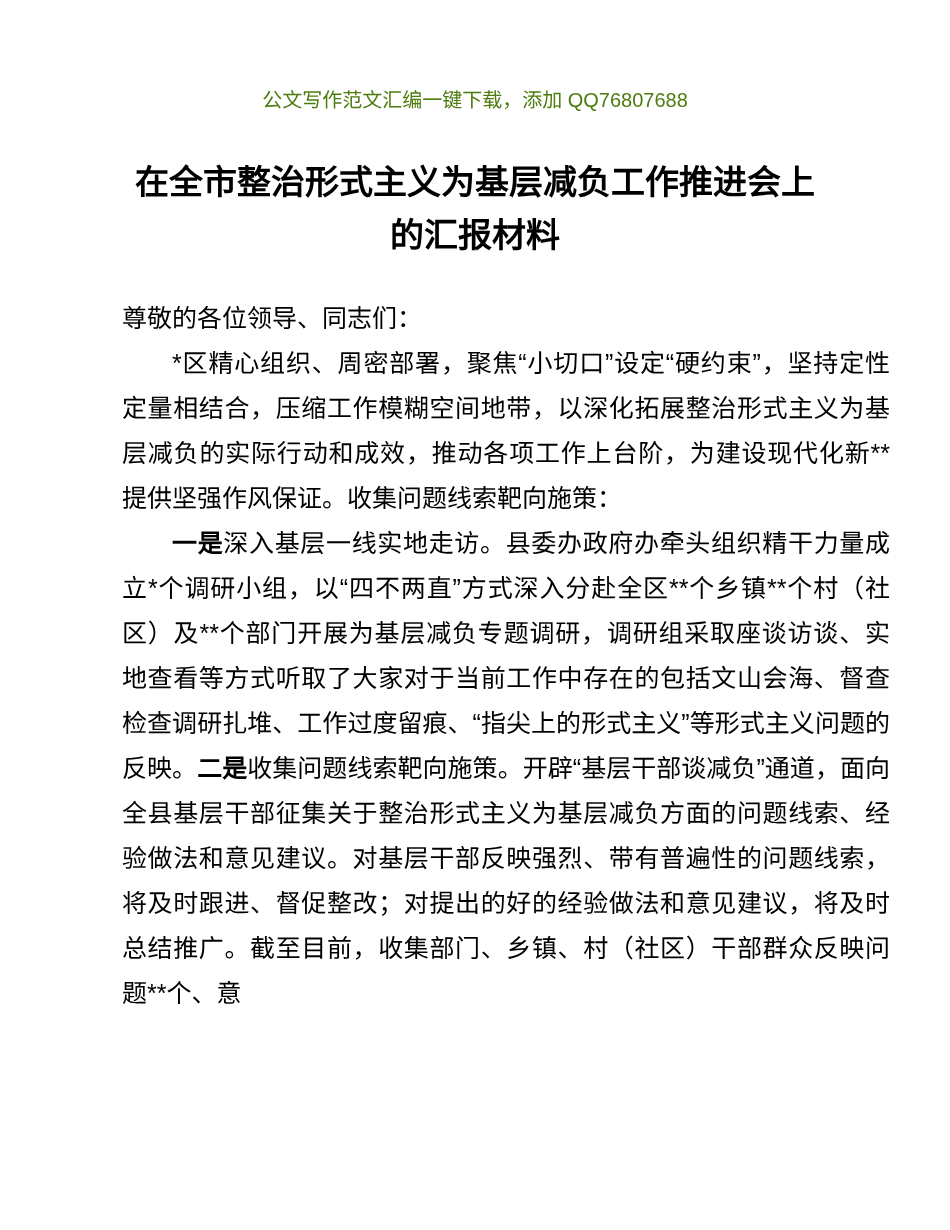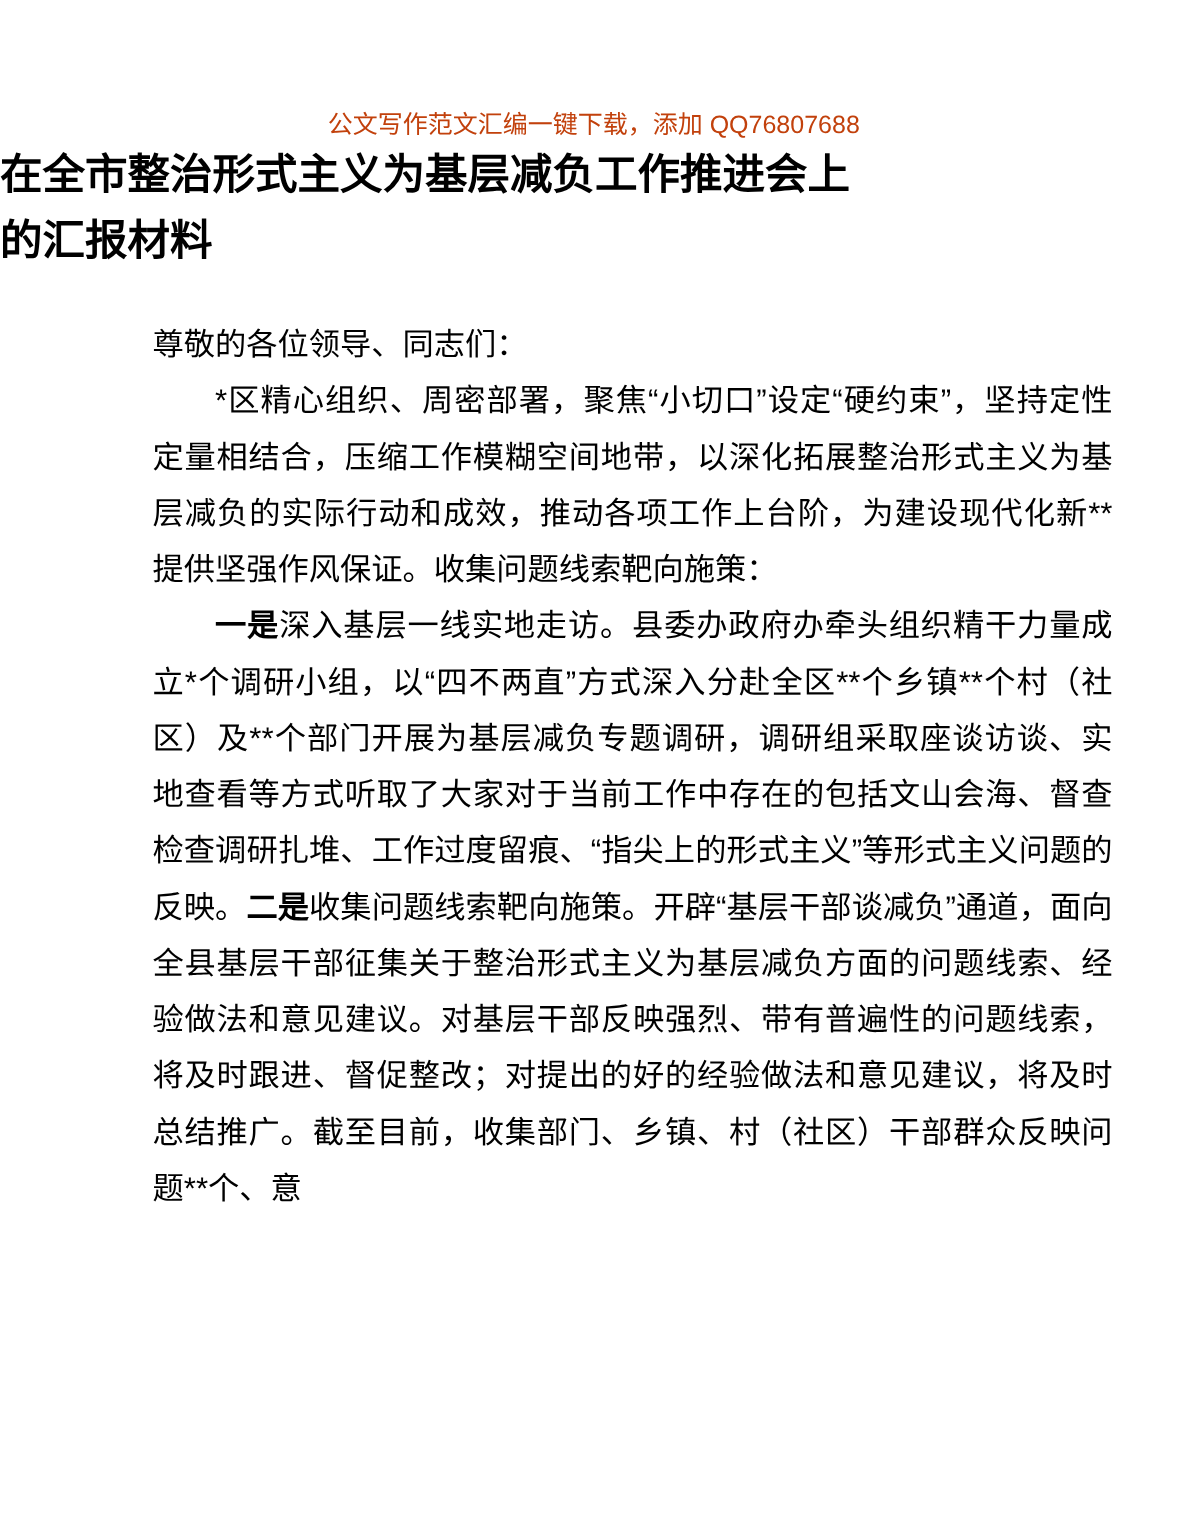--- a/index.html
+++ b/index.html
@@ -19,21 +19,22 @@
   }
   .promo {
     margin-top: 86px;
     text-align: center;
     font-size: 20px;
     line-height: 28px;
     font-weight: normal;
     
   }
   .doc-title {
-    text-align: left;
+    margin-top: 42px;
+    text-align: center;
     font-size: 34px;
     font-weight: bold;
     line-height: 53px;
     color: #000000;
   }
   .doc-body {
     margin: 34px 60px 0 122px;
     font-size: 25px;
     line-height: 45px;
     text-align: justify;
@@ -48,21 +49,21 @@
   }
   .doc-body b {
     font-weight: bold;
   }
 </style>
 </head>
 <body>
 
 <div class="page">
 
-  <div class="promo" style="color: #c2410c;">公文写作范文汇编一键下载，添加 QQ76807688</div>
+  <div class="promo" style="color: #4d7c0f;">公文写作范文汇编一键下载，添加 QQ76807688</div>
 
   <div class="doc-title">
     <div>在全市整治形式主义为基层减负工作推进会上</div>
     <div>的汇报材料</div>
   </div>
 
   <div class="doc-body">
       <p class="para"><span>尊敬的各位领导、同志们：</span></p>
       <p class="para indent"><span>*区精心组织、周密部署，聚焦“小切口”设定“硬约束”，坚持定性定量相结合，压缩工作模糊空间地带，以深化拓展整治形式主义为基层减负的实际行动和成效，推动各项工作上台阶，为建设现代化新**提供坚强作风保证。收集问题线索靶向施策：</span></p>
       <p class="para indent"><b>一是</b><span>深入基层一线实地走访。县委办政府办牵头组织精干力量成立*个调研小组，以“四不两直”方式深入分赴全区**个乡镇**个村（社区）及**个部门开展为基层减负专题调研，调研组采取座谈访谈、实地查看等方式听取了大家对于当前工作中存在的包括文山会海、督查检查调研扎堆、工作过度留痕、“指尖上的形式主义”等形式主义问题的反映。</span><b>二是</b><span>收集问题线索靶向施策。开辟“基层干部谈减负”通道，面向全县基层干部征集关于整治形式主义为基层减负方面的问题线索、经验做法和意见建议。对基层干部反映强烈、带有普遍性的问题线索，将及时跟进、督促整改；对提出的好的经验做法和意见建议，将及时总结推广。截至目前，收集部门、乡镇、村（社区）干部群众反映问题**个、意</span></p>

